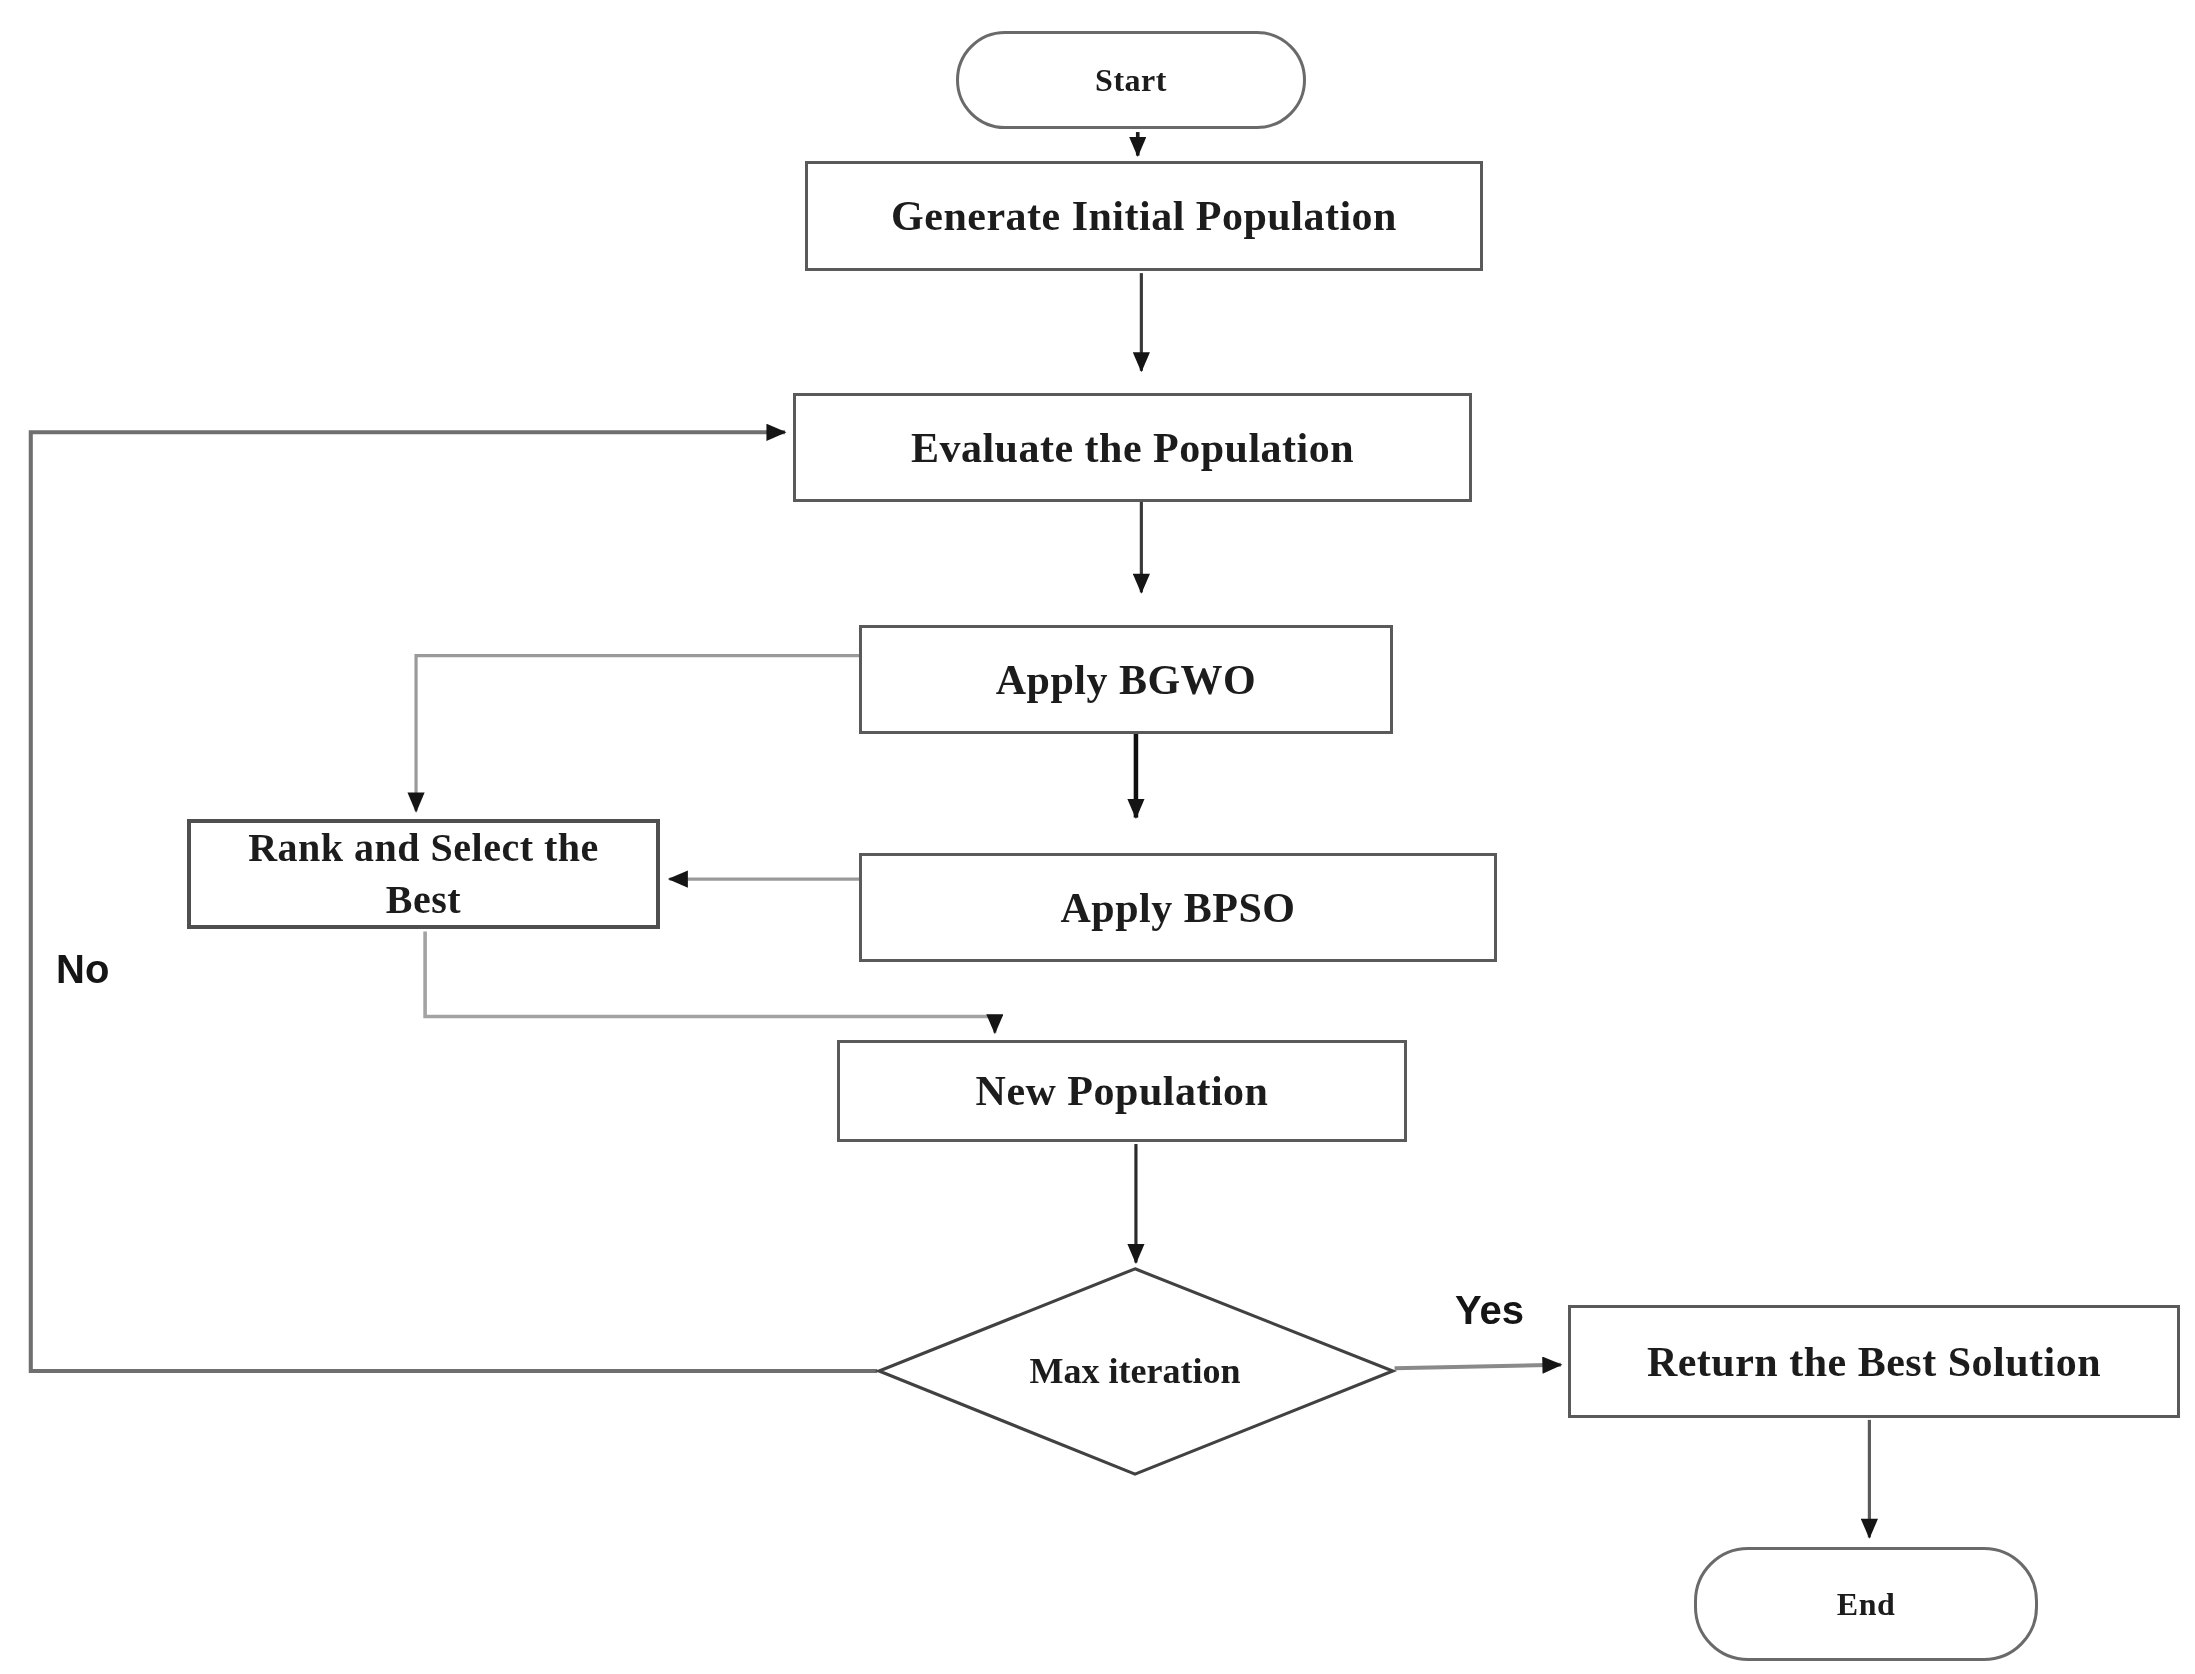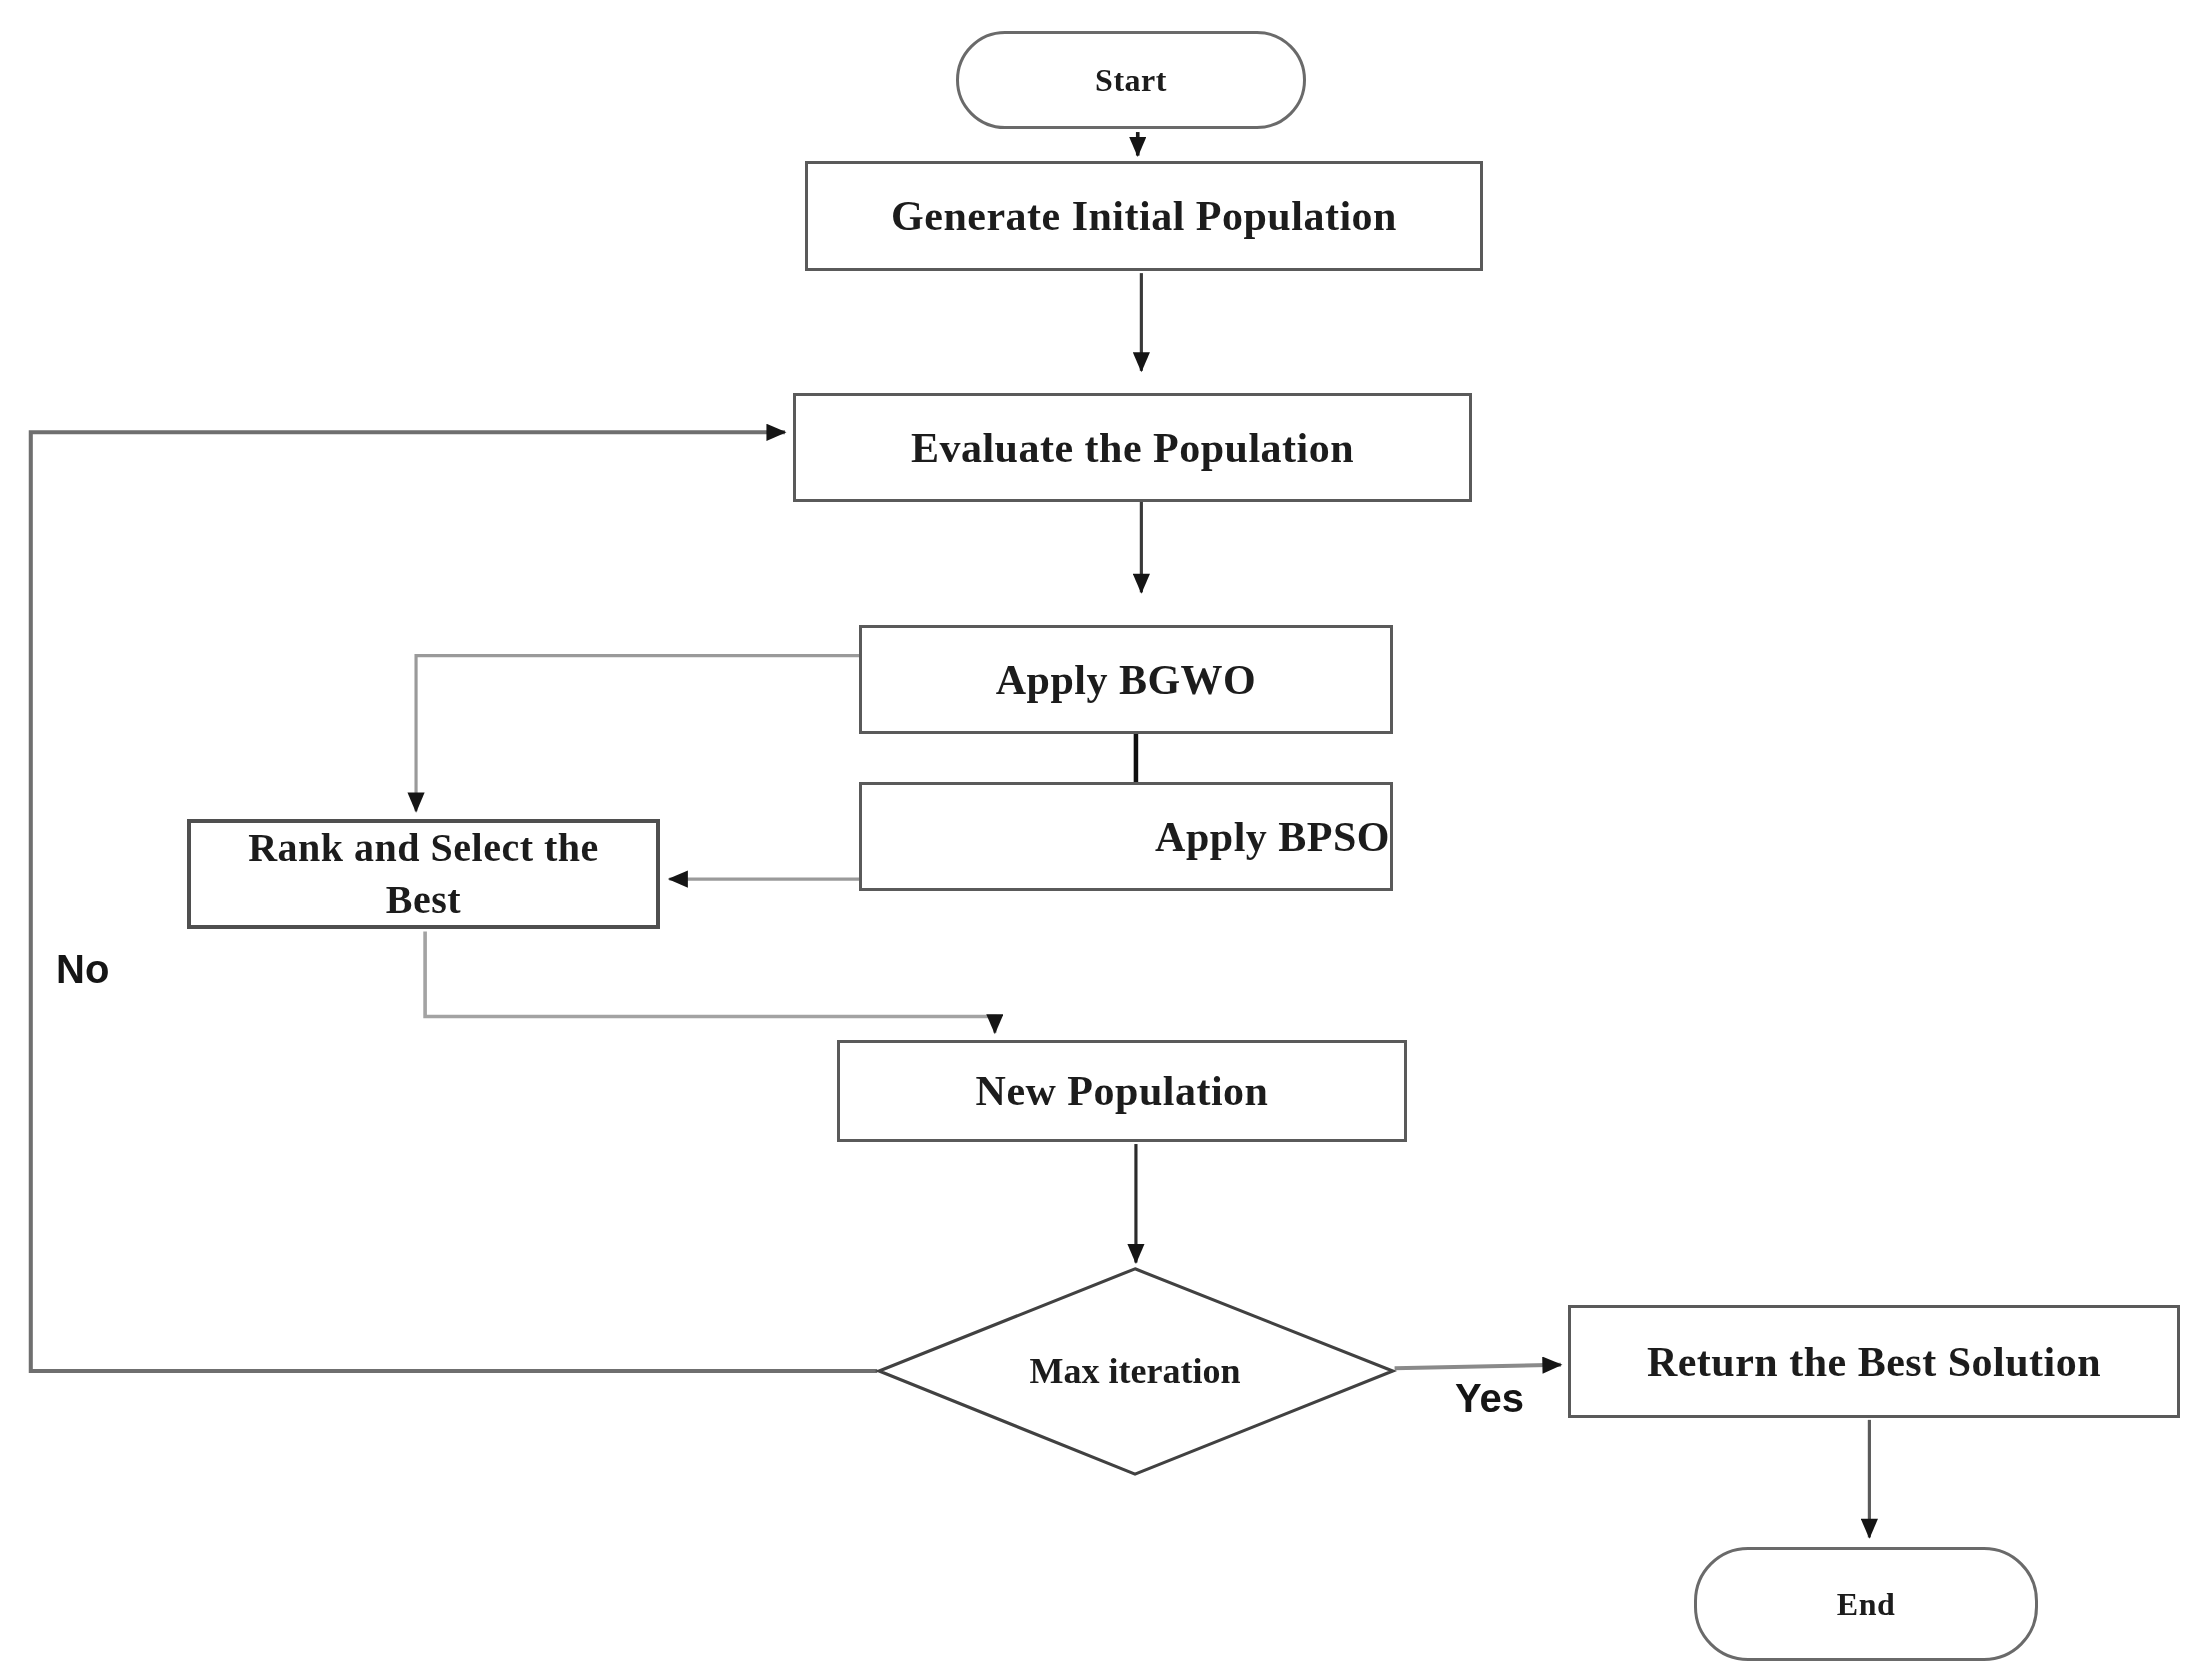--- a/index.html
+++ b/index.html
@@ -114,21 +114,21 @@
   </div>
 
   <div class="node rect" style="left:793px; top:378px; width:679px; height:109px;margin-top:15px;">
     <span>Evaluate the Population</span>
   </div>
 
   <div class="node rect" style="left:859px; top:600px; width:534px; height:109px;margin-top:25px;">
     <span>Apply BGWO</span>
   </div>
 
-  <div class="node rect" style="left:859px; top:782px; width:534px; height:109px;justify-content:flex-end;">
+  <div class="node rect" style="left:859px; top:853px; width:638px; height:109px;">
     <span>Apply BPSO</span>
   </div>
 
   <div class="node rect rank" style="left:187px; top:819px; width:473px; height:110px;">
     <span>Rank and Select the Best</span>
   </div>
 
   <div class="node rect" style="left:837px; top:1040px; width:570px; height:102px;">
     <span>New Population</span>
   </div>
@@ -139,16 +139,16 @@
 
   <div class="node rect" style="left:1568px; top:1305px; width:612px; height:113px;">
     <span>Return the Best Solution</span>
   </div>
 
   <div class="node oval" style="left:1694px; top:1547px; width:344px; height:114px;">
     <span>End</span>
   </div>
 
   <div class="edge-label" style="left:56px; top:903px;margin-top:44px;">No</div>
-  <div class="edge-label" style="left:1455px; top:1376px;">Yes</div>
+  <div class="edge-label" style="left:1455px; top:1288px;">Yes</div>
 
 </div>
 
 
 </body></html>

